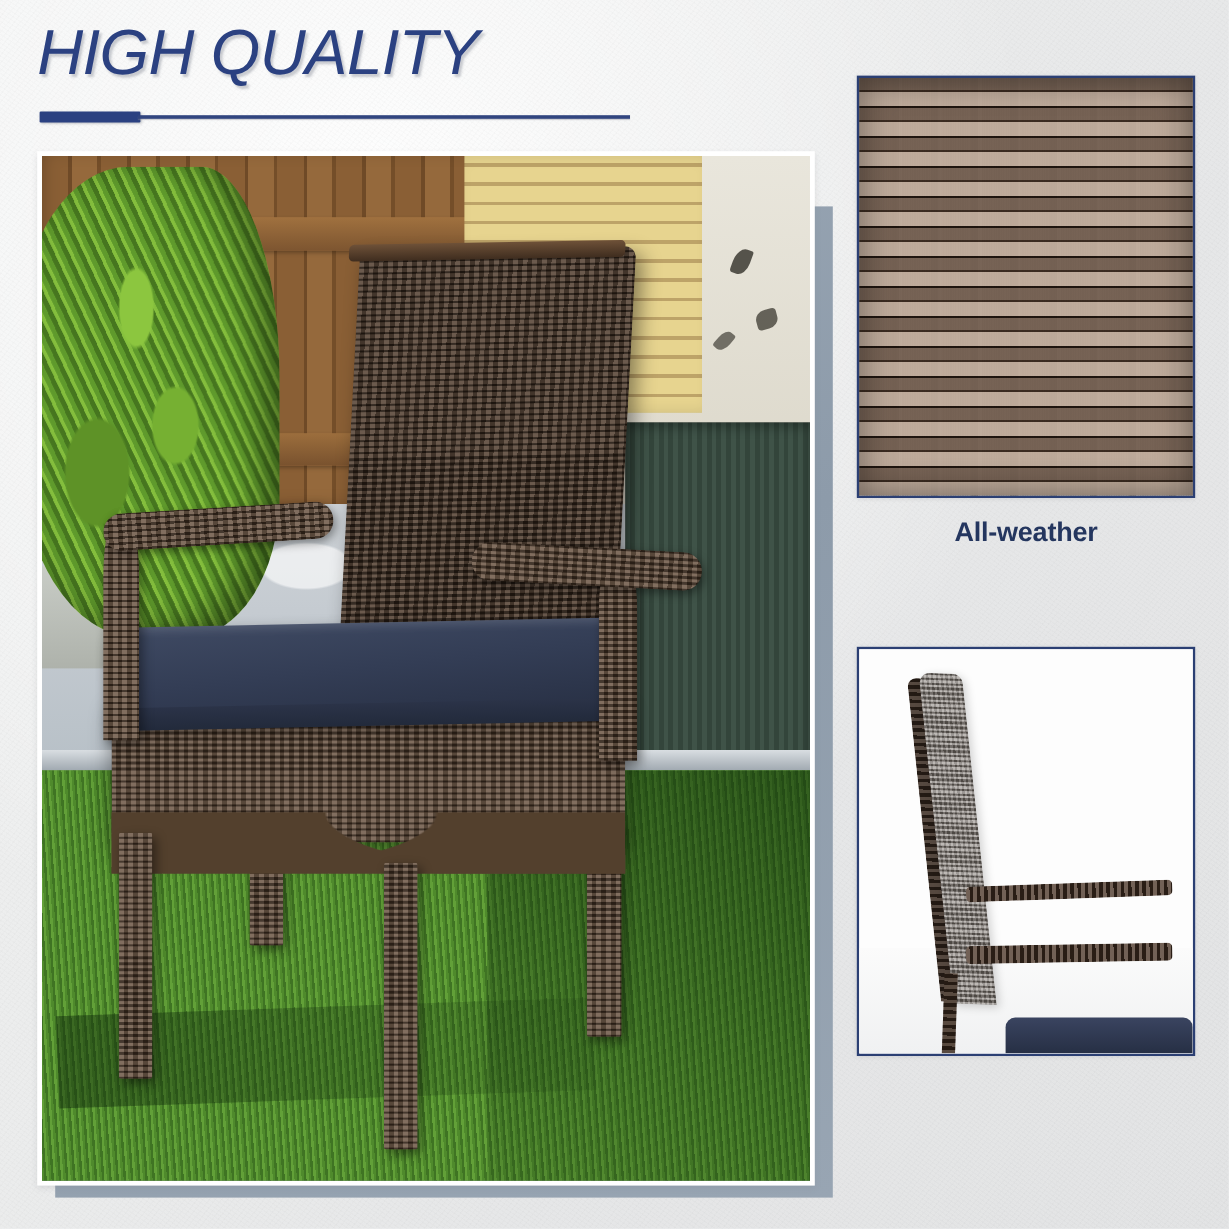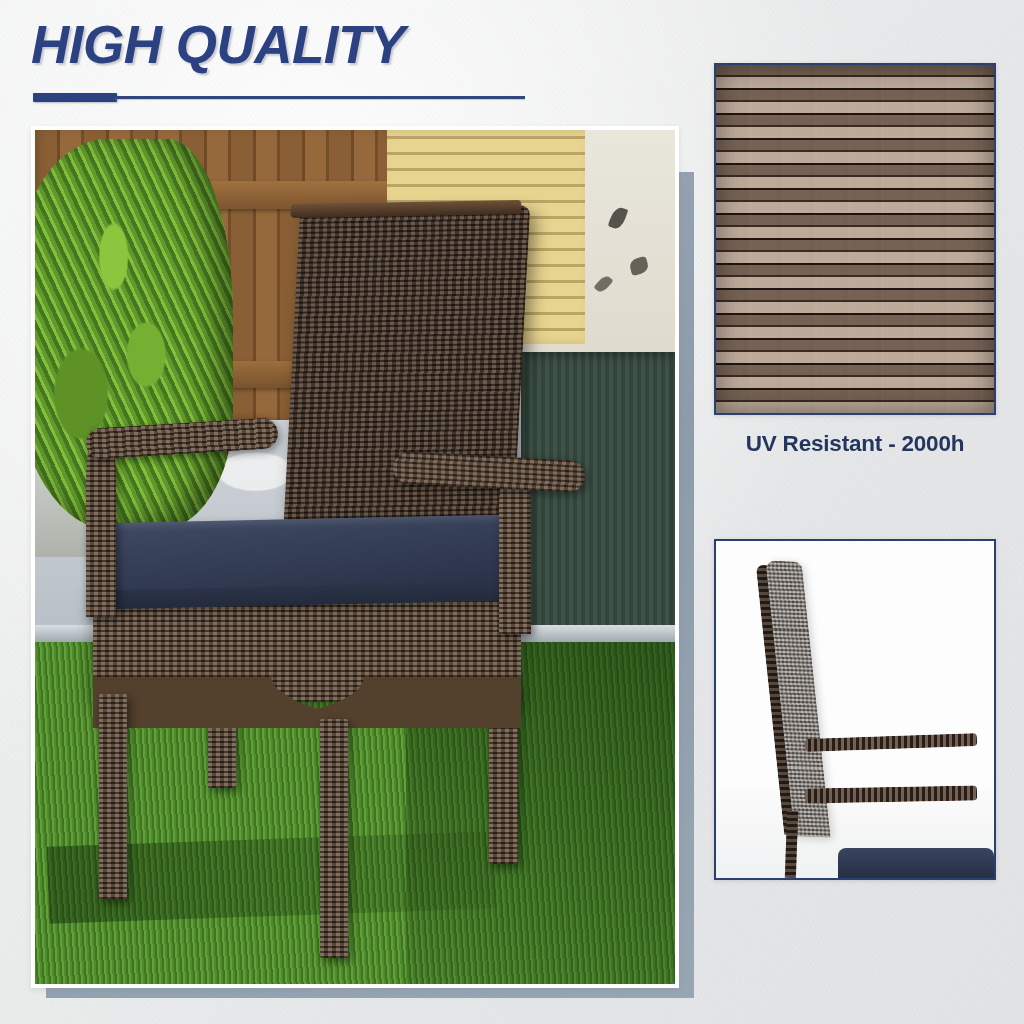--- a/index.html
+++ b/index.html
@@ -25,21 +25,21 @@
       repeating-linear-gradient(34deg, rgba(0,0,0,0.012) 0px, rgba(0,0,0,0.012) 1px, rgba(255,255,255,0.02) 1px, rgba(255,255,255,0.02) 3px),
       repeating-linear-gradient(-52deg, rgba(0,0,0,0.010) 0px, rgba(0,0,0,0.010) 1px, rgba(255,255,255,0.015) 1px, rgba(255,255,255,0.015) 4px);
     pointer-events: none;
   }
 
   
   .headline {
     position: absolute;
     left: 31px; top: 14px;
     font-size: 53px;
-    font-weight: bold;
+    font-weight: normal;
     font-style: italic;
     letter-spacing: -0.5px;
     color: #2b4181;
     text-shadow: 2px 2px 2px rgba(140,145,155,0.45);
     white-space: nowrap;
     text-align: right;
   }
   .divider { position: absolute; left: 33px; top: 93px; width: 492px; height: 10px; }
   .divider .thick {
     position: absolute; left: 0; top: 0; width: 84px; height: 9px;
@@ -383,21 +383,21 @@
     <div class="sc leg leg-fl weave-mid"></div>
     <div class="sc leg leg-fr weave-mid"></div>
   </div>
 </div>
 
 <div class="thumb-card" style="left:714px; top:63px; width:282px;">
   <div class="thumb-frame" style="width:282px; height:352px;">
     <div class="rattan"></div>
   </div>
   <div class="thumb-caption">
-    <div>UV Resistant - 2000h</div>
+    <div>All-weather</div>
   </div>
 </div>
 
 <div class="thumb-card" style="left:714px; top:539px; width:282px;">
   <div class="thumb-frame" style="width:282px; height:341px;">
     <div class="profile-scene">
       <div class="profile-floor"></div>
       <div class="pb-edge"></div>
       <div class="pb-back"></div>
       <div class="pb-rail-top"></div>

